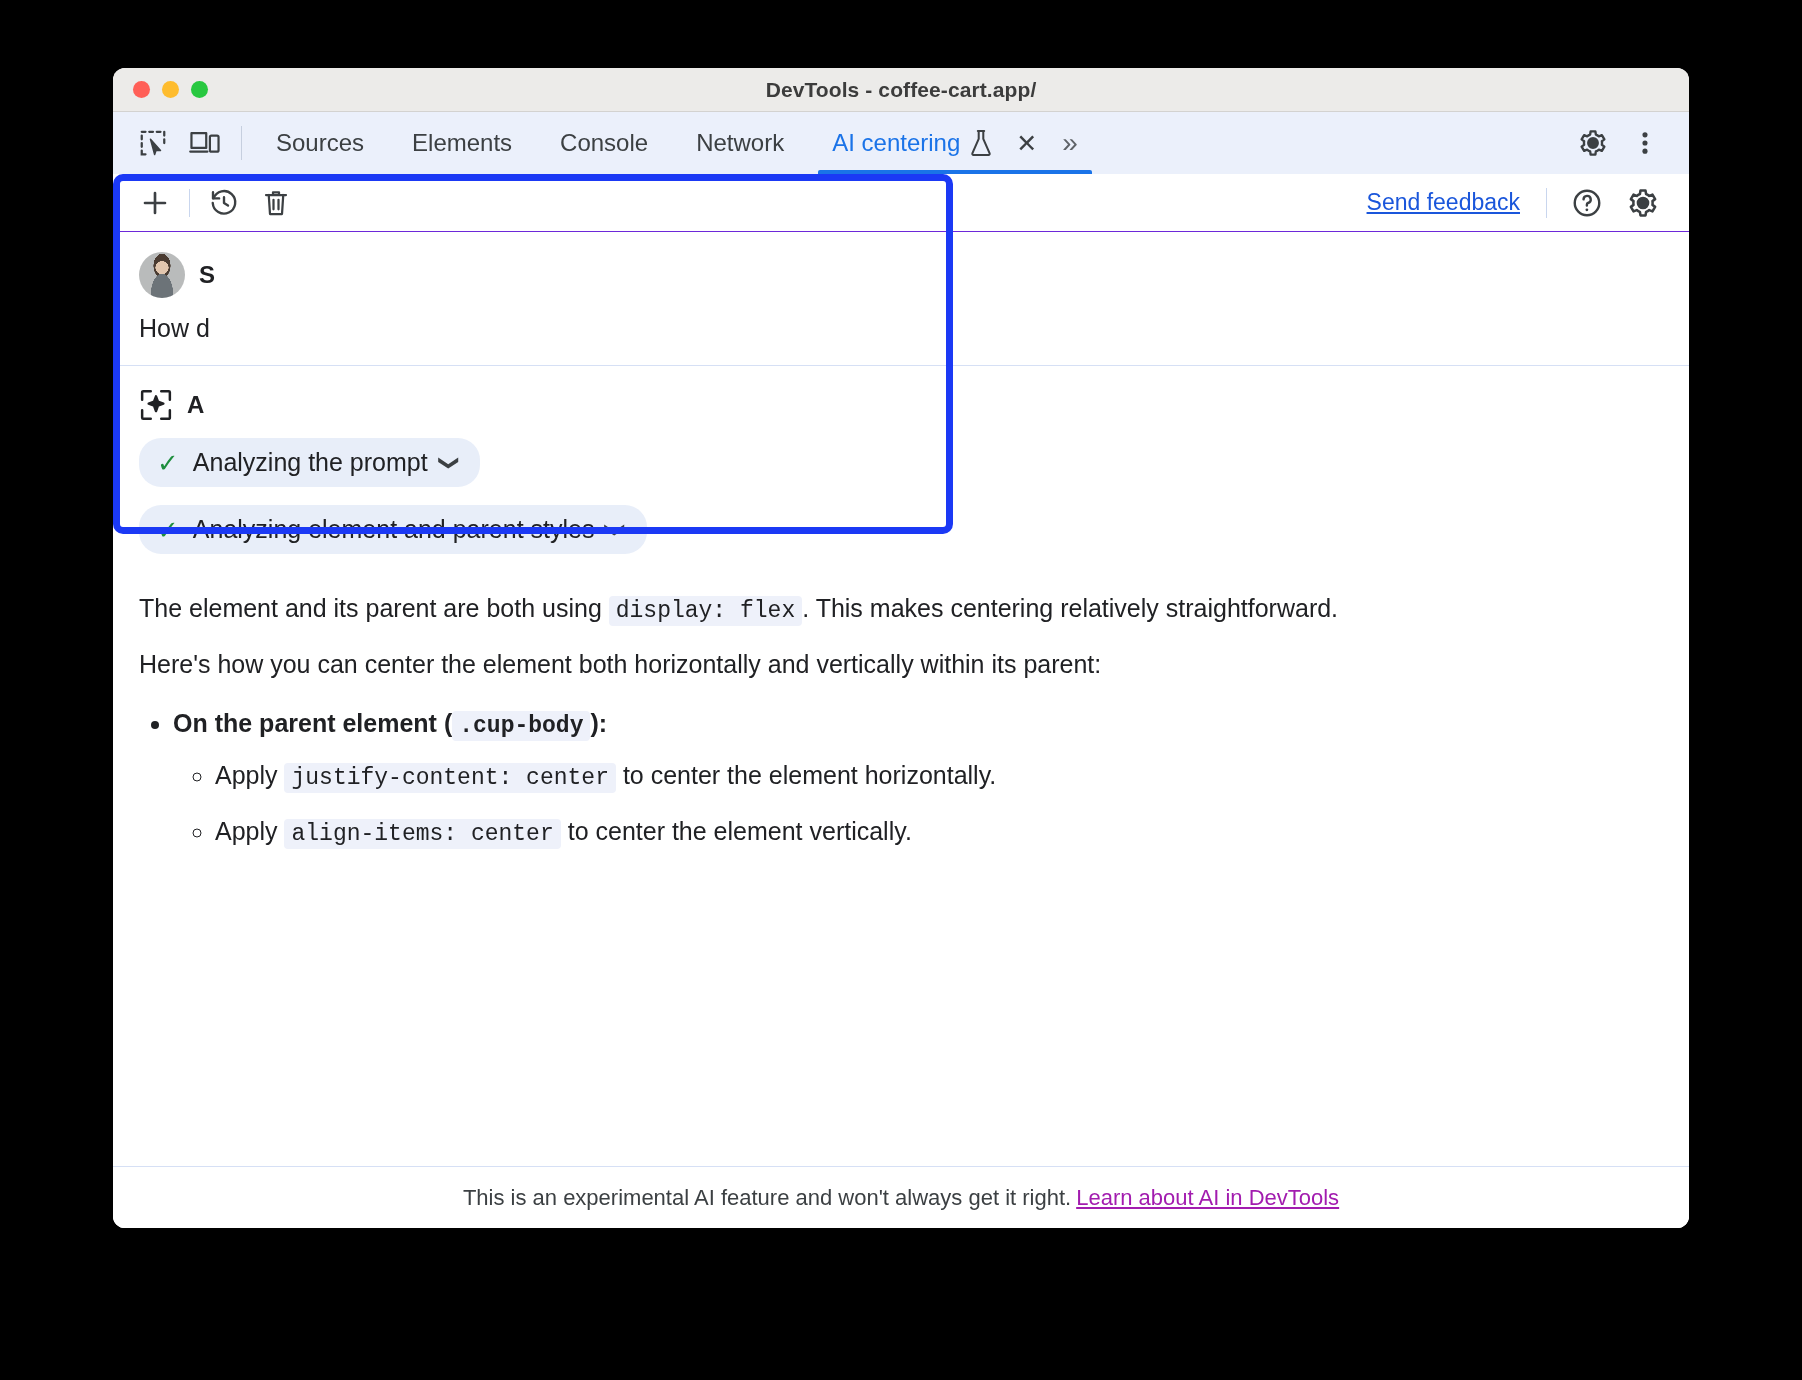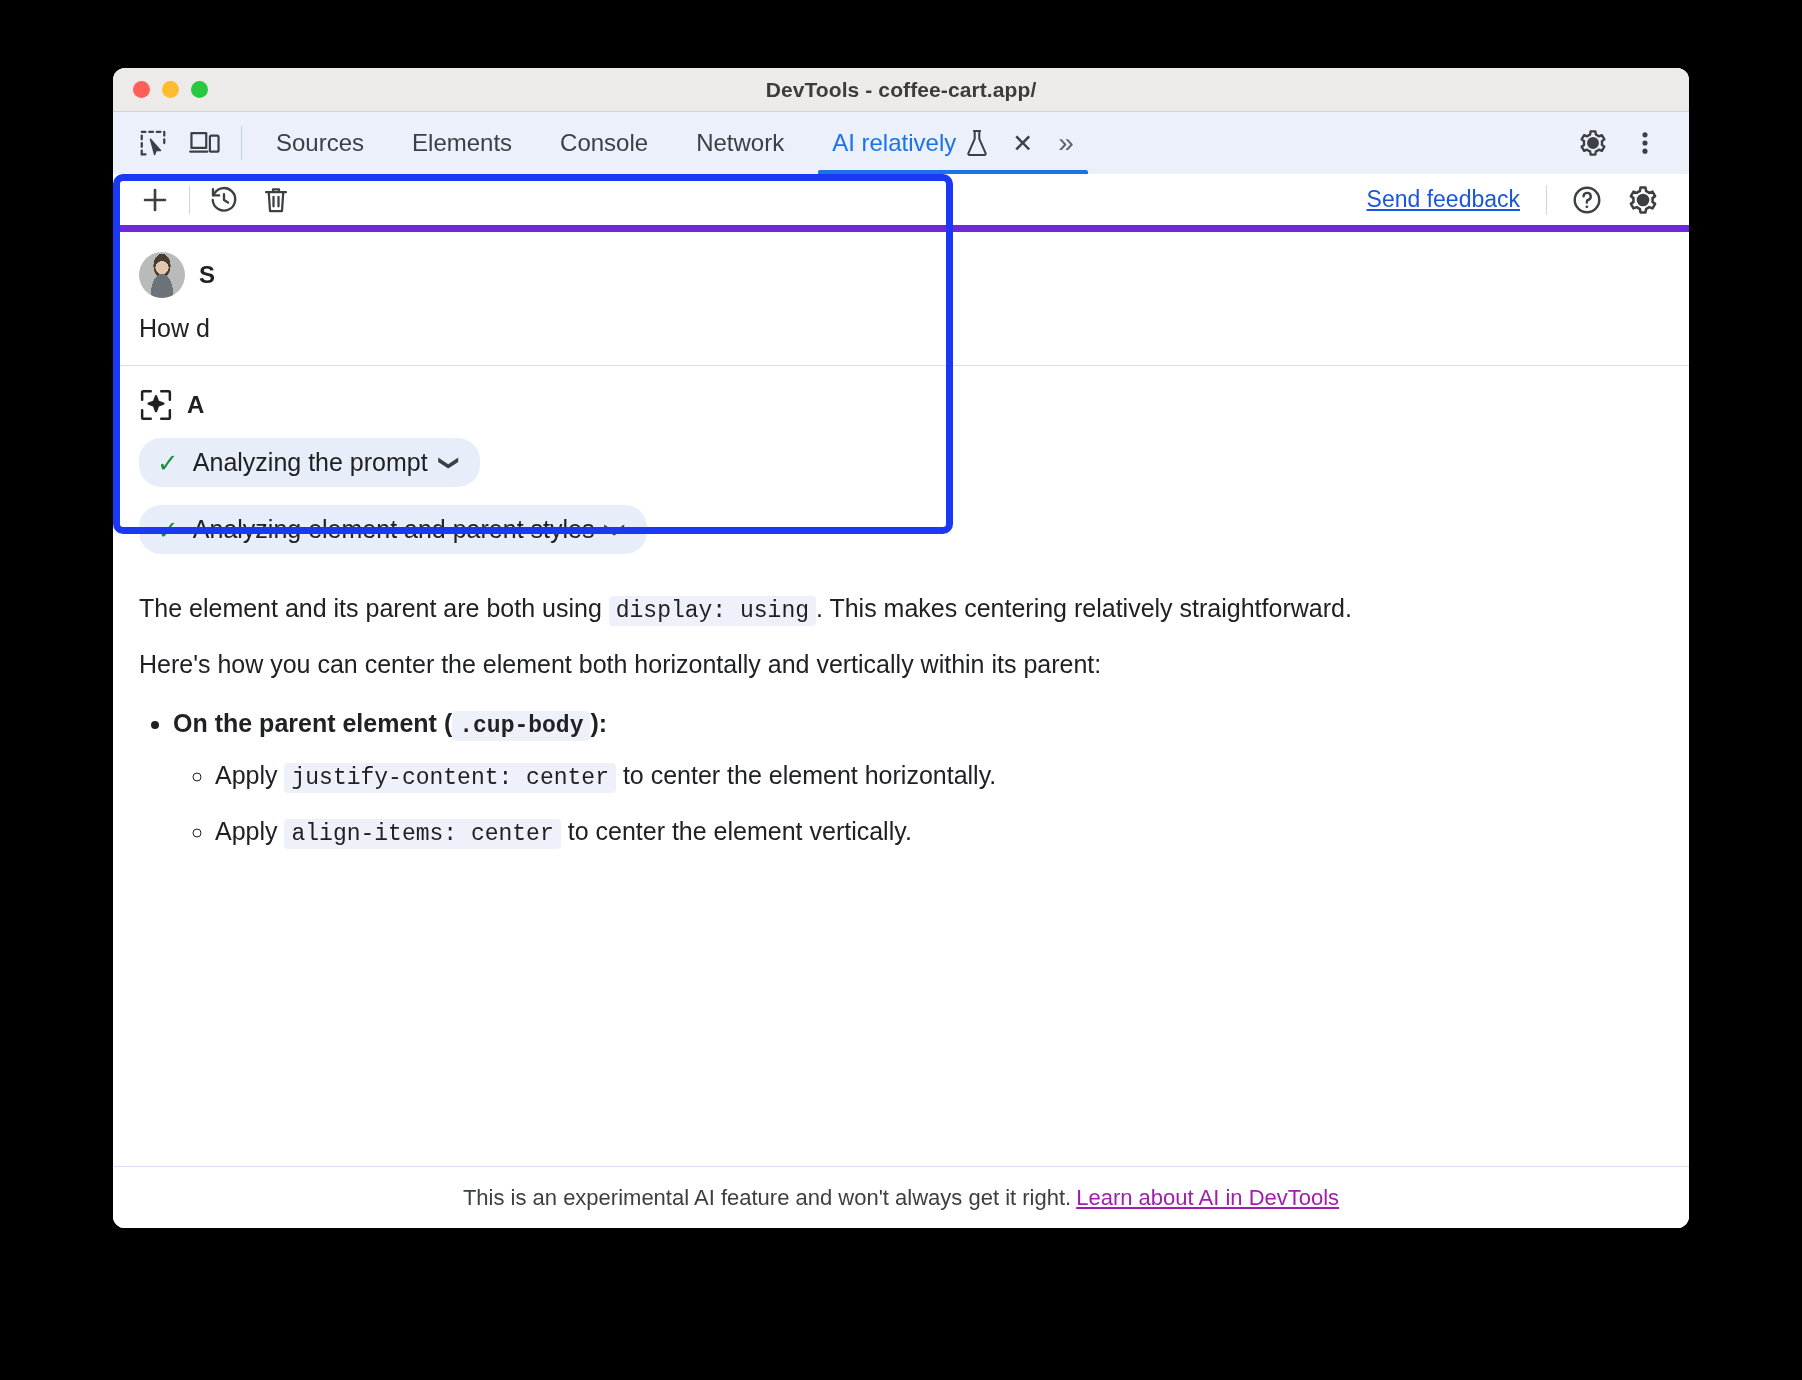--- a/index.html
+++ b/index.html
@@ -103,21 +103,21 @@
     flex: 1 1 auto;
     display: flex; flex-direction: column;
     background: #fff;
     position: relative;
     min-height: 0;
   }
   #panel-toolbar {
     height: 58px;
     flex: 0 0 auto;
     display: flex; align-items: center;
-    border-bottom: 7px solid #6d28d9;
+    border-bottom: 1px solid #6d28d9;
     padding: 0 20px 0 16px;
   }
   .pt-btn {
     width: 52px; height: 46px;
     display: flex; align-items: center; justify-content: center;
     color: #3c4043;
   }
   .pt-sep { width: 1px; height: 28px; background: #c9d6ee; margin: 0 8px; }
   #pt-right {
     margin-left: auto;
@@ -275,21 +275,21 @@
     <div class="tab">
       <span>Elements</span>
     </div>
     <div class="tab">
       <span>Console</span>
     </div>
     <div class="tab">
       <span>Network</span>
     </div>
     <div class="tab active">
-      <span>AI relatively</span>
+      <span>AI centering</span>
       <span>
         <svg width="24" height="28" viewBox="0 0 18 22" fill="none" stroke="#3c4043" stroke-width="1.6" stroke-linejoin="round" stroke-linecap="round">
           <path d="M6.5 1.5h5M7.2 1.5v6.2L2.2 19.2a1 1 0 0 0 .9 1.3h11.8a1 1 0 0 0 .9-1.3L10.8 7.7V1.5"></path>
         </svg>
       </span>
       <span style="color:#3c4043;font-size:25px;margin-left:14px;">✕</span>
       <span style="color:#5f6368;font-size:28px;margin-left:16px;">»</span>
     </div>
 
     <div id="tab-tools">
@@ -385,21 +385,21 @@
           </div>
           <div></div>
           <div class="chip">
             <span class="check">✓</span>
             <span>Analyzing element and parent styles</span>
             <span class="chev" style="display: inline-block; transform: rotate(90deg);">❯</span>
           </div>
         </div>
 
         <p class="para">
-          <span>The element and its parent are both using </span><code>display: using</code><span>. This makes centering relatively straightforward.</span>
+          <span>The element and its parent are both using </span><code>display: flex</code><span>. This makes centering relatively straightforward.</span>
         </p>
 
         <p class="para">Here's how you can center the element both horizontally and vertically within its parent:</p>
 
 
         <ul class="l1">
           <li>
             <span>On the parent element (</span><code>.cup-body</code><span>):</span>
             <ul class="l2">
               <li>

